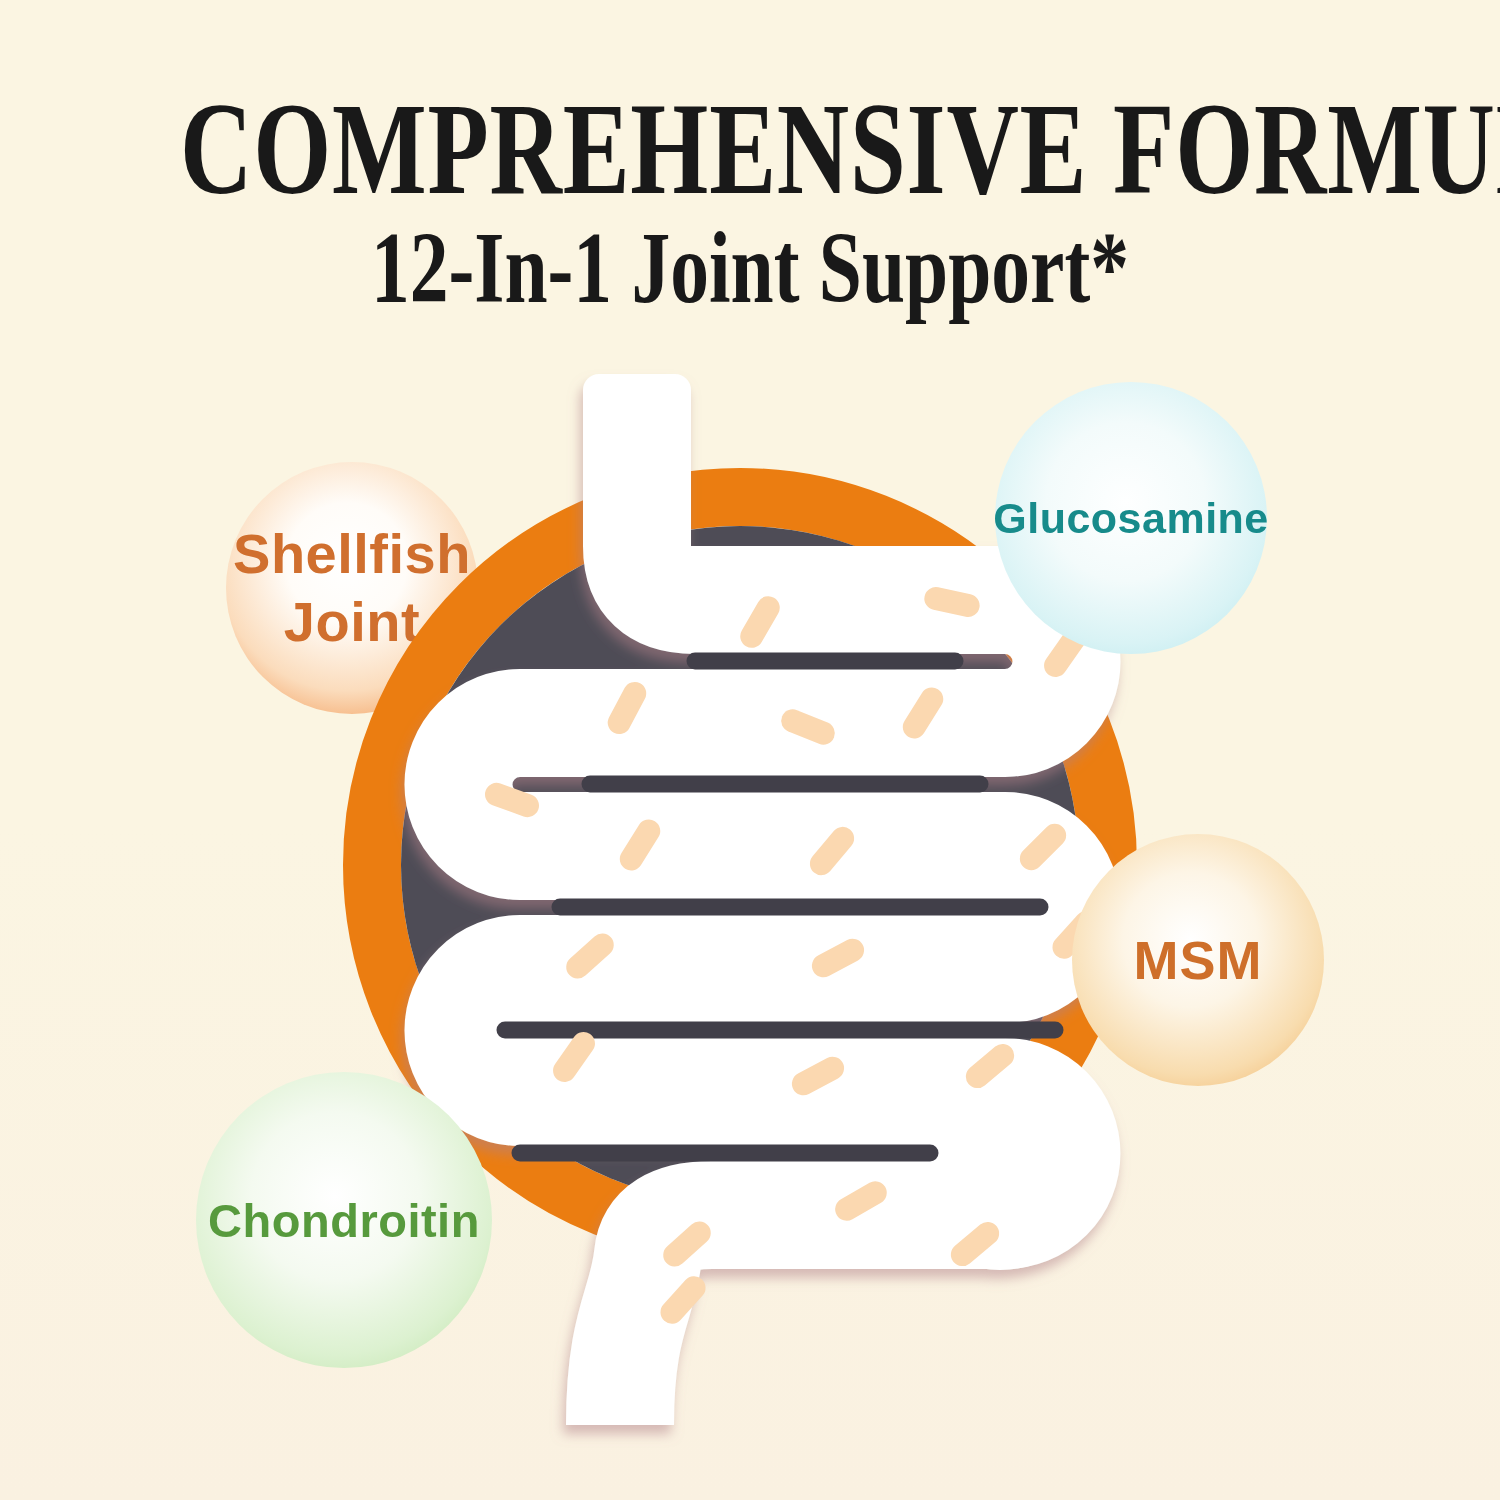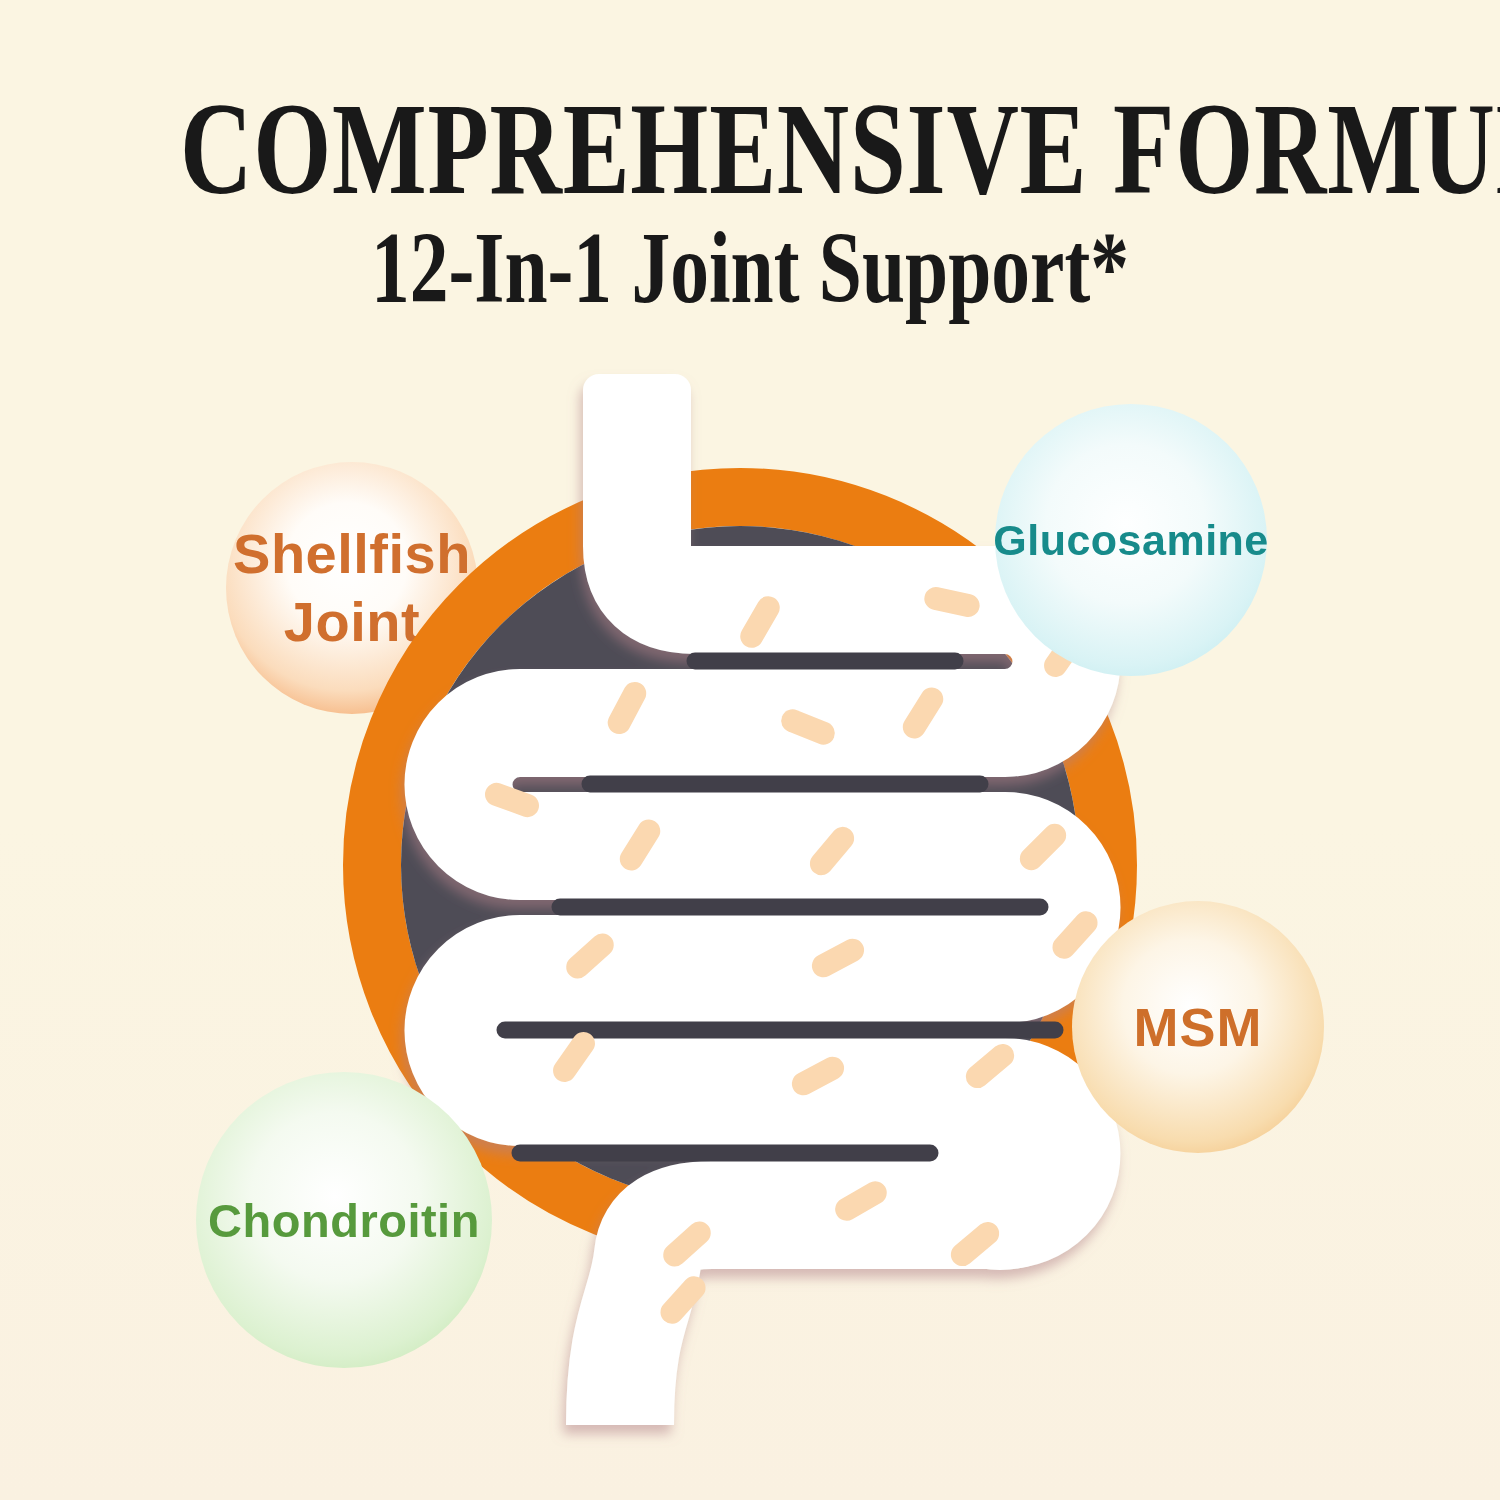--- a/index.html
+++ b/index.html
@@ -30,26 +30,26 @@
     display:flex;align-items:center;justify-content:center;
     text-align:center;font-weight:700;
   }
   .bubble .bubble-label{display:block;}
   .bubble-shellfish{
     left:226px;top:462px;width:252px;height:252px;z-index:1;
     background:radial-gradient(circle at 48% 40%,#ffffff 0%,#fffcf8 30%,#fbdcbc 64%,#f1934c 94%,#ee8c41 100%);
     color:var(--shellfish-text);font-size:56px;line-height:1.22;letter-spacing:.5px;
   }
   .bubble-glucosamine{
-    left:995px;top:404px;width:272px;height:272px;z-index:4;
+    left:995px;top:382px;width:272px;height:272px;z-index:4;
     background:radial-gradient(circle at 48% 44%,#feffff 0%,#f3fbfb 38%,#d9f3f5 68%,#bfeaee 88%,var(--glucosamine-rim) 100%);
     color:var(--glucosamine-text);font-size:43px;letter-spacing:.5px;
   }
   .bubble-msm{
-    left:1072px;top:901px;width:252px;height:252px;z-index:4;
+    left:1072px;top:834px;width:252px;height:252px;z-index:4;
     background:radial-gradient(circle at 47% 42%,#ffffff 0%,#fdf5e6 34%,#f8dcae 68%,#f2bc76 90%,var(--msm-rim) 100%);
     color:var(--msm-text);font-size:54px;letter-spacing:1px;
   }
   .bubble-chondroitin{
     left:196px;top:1072px;width:296px;height:296px;z-index:4;
     background:radial-gradient(circle at 47% 42%,#ffffff 0%,#f4faf0 36%,#dcf1d0 68%,#c2e5ae 90%,var(--chondroitin-rim) 100%);
     color:var(--chondroitin-text);font-size:47px;letter-spacing:.5px;
   }
   
   .gut-svg{position:absolute;left:0;top:0;z-index:2;}

